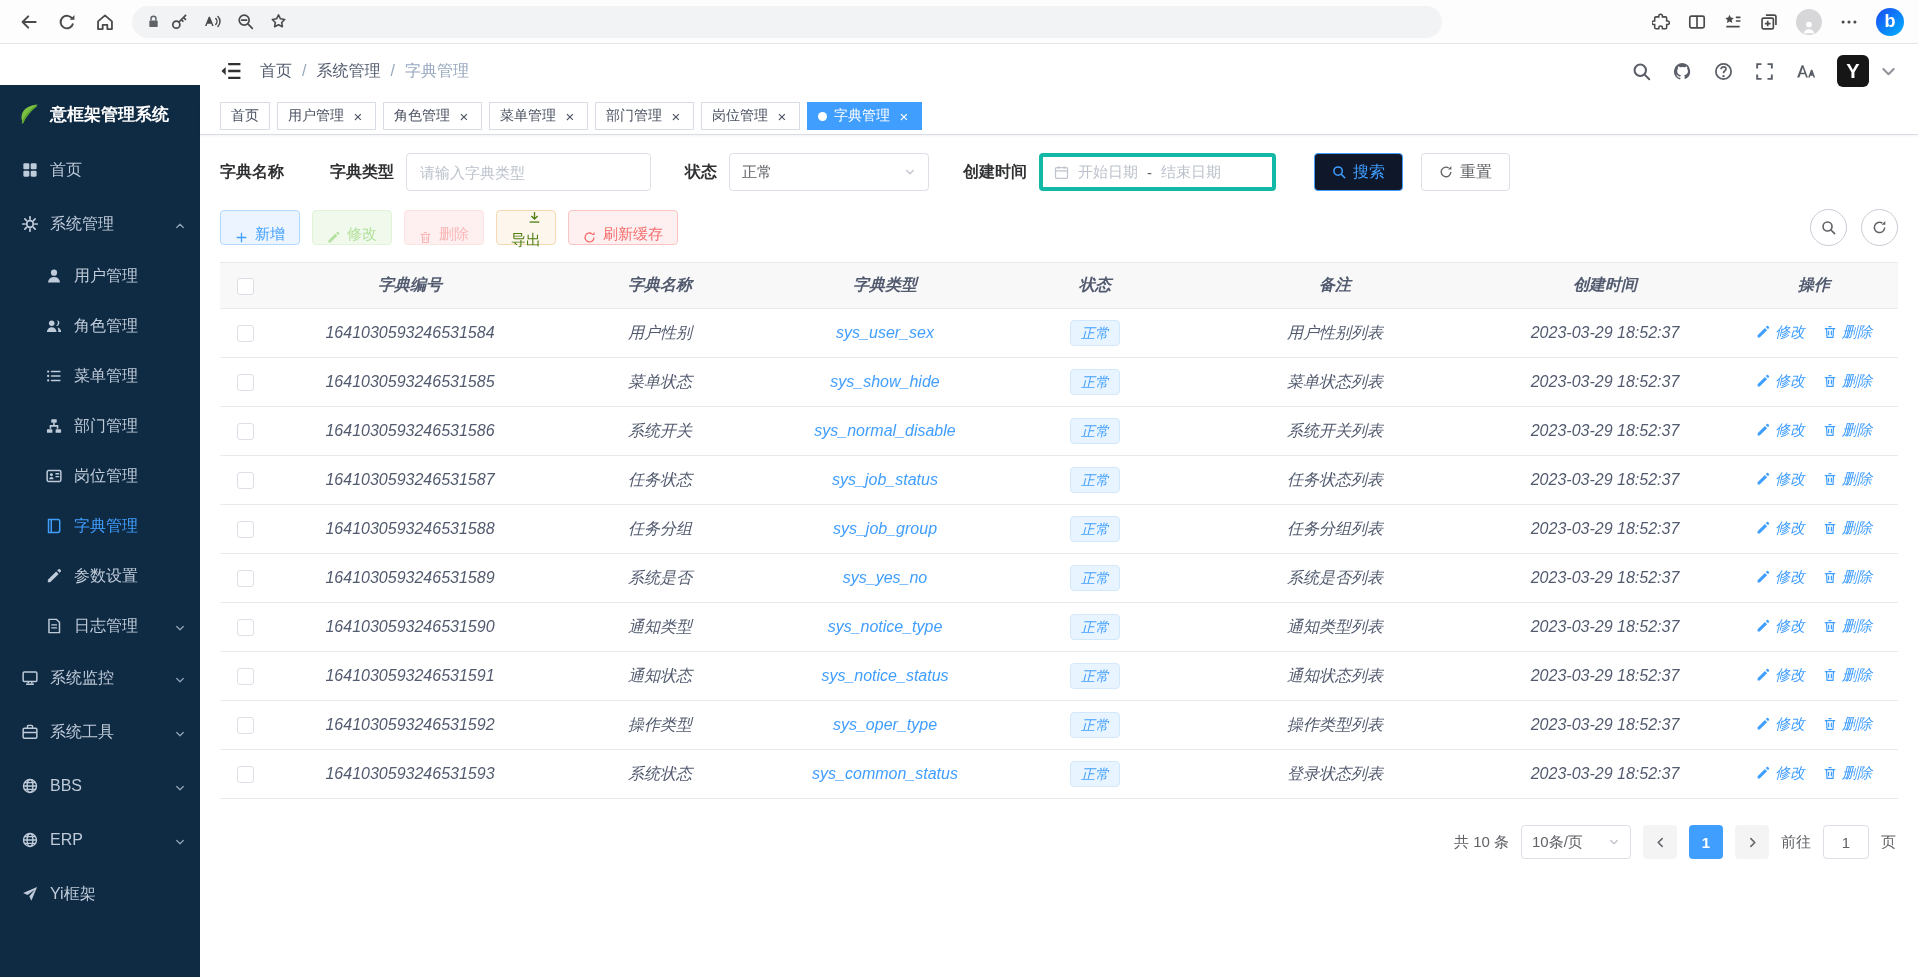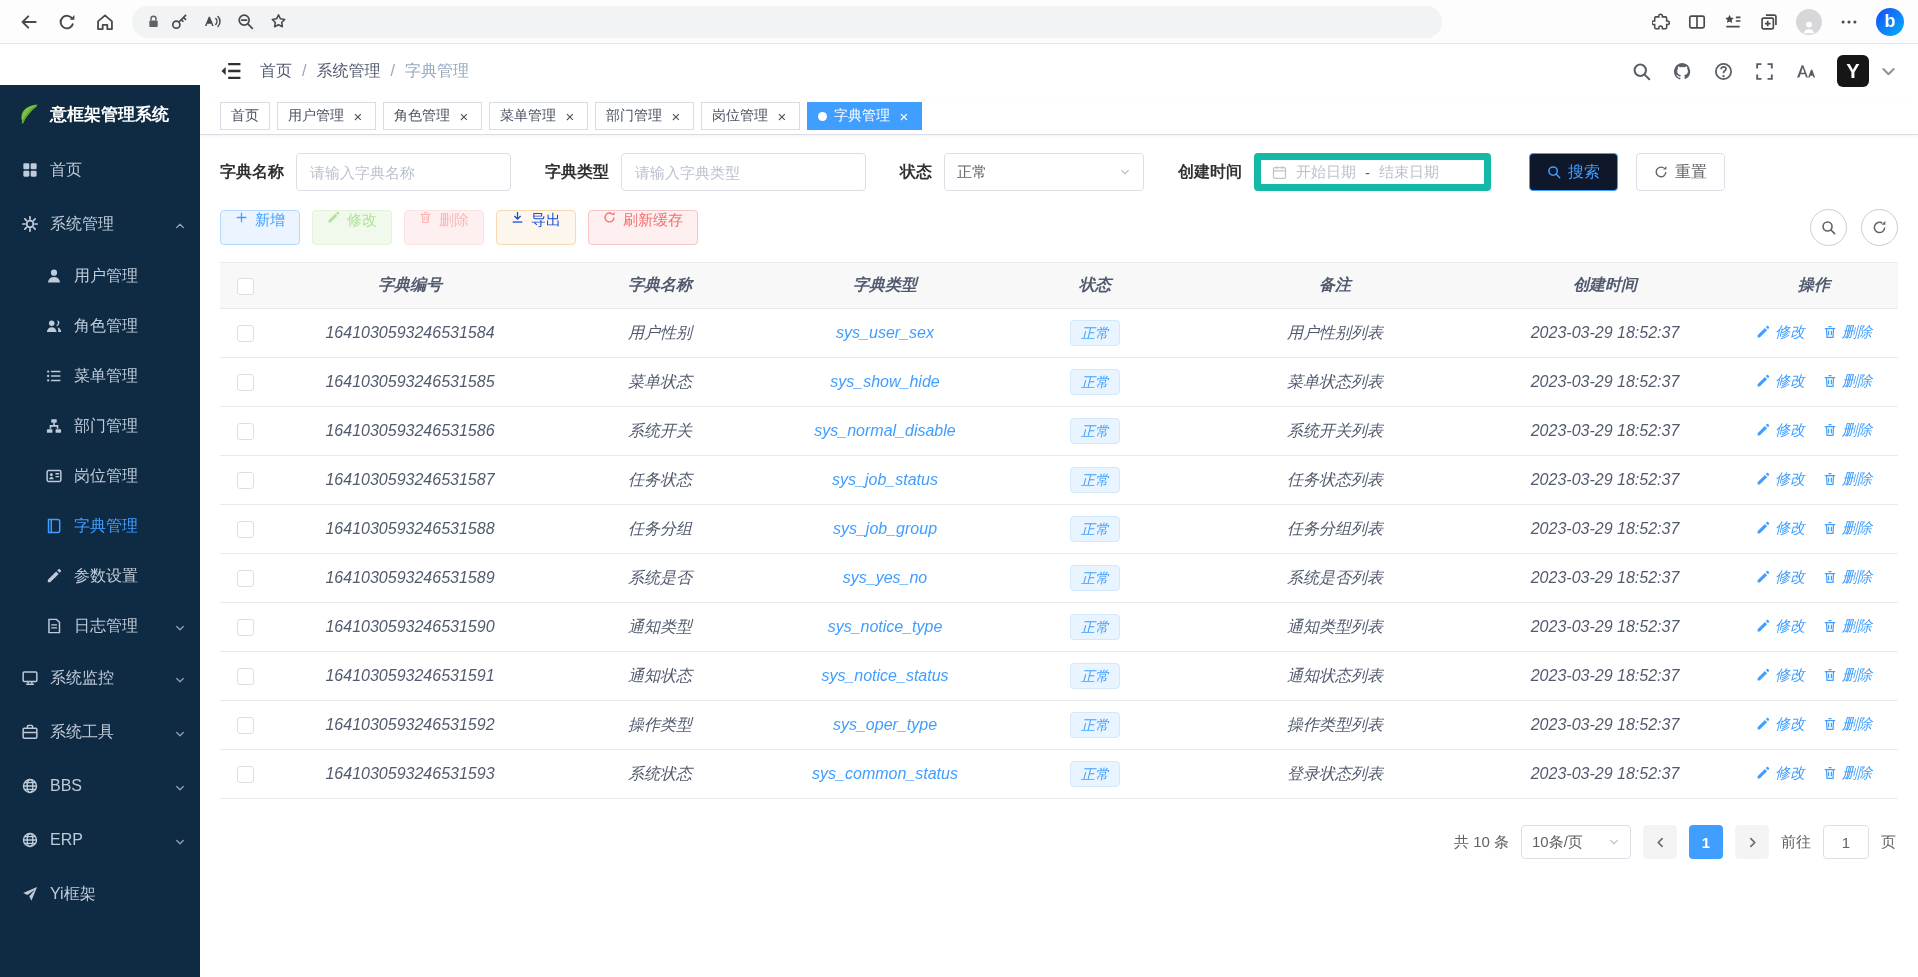--- a/index.html
+++ b/index.html
@@ -68,38 +68,38 @@
   .search-form { display:flex; align-items:center; font-size:16px; color:#303133; }
   .f-group { display:flex; align-items:center; margin-right:34px; }
   .f-label { font-weight:bold; margin-right:12px; white-space:nowrap; }
   .f-input { height:38px; border:1px solid #dcdfe6; border-radius:4px; padding:0 13px; font-size:15px; color:#606266;
     outline:none; font-family:inherit; }
   .f-input::placeholder { color:#bcc2cc; }
   .w215 { width:215px; } .w245 { width:245px; }
   .f-select { width:200px; height:38px; border:1px solid #dcdfe6; border-radius:4px; padding:0 12px;
     display:flex; align-items:center; justify-content:space-between; color:#606266; font-size:15px; cursor:pointer; background:#fff; }
   .sel-caret { width:12px; height:12px; color:#c0c4cc; }
-  .f-date { width:237px; height:38px; border:7px solid #14b8a6; border-radius:4px; padding:0 11px;
+  .f-date { width:237px; height:38px; border:4px solid #14b8a6; border-radius:4px; padding:0 11px;
     display:flex; align-items:center; gap:9px; font-size:15px; color:#bcc2cc; background:#fff; cursor:pointer; }
   .f-date i { width:15px; height:15px; color:#c0c4cc; }
   .f-date .range-sep { color:#606266; }
   .btn { height:38px; border-radius:4px; display:inline-flex; align-items:center; gap:7px; padding:0 17px;
     font-size:16px; cursor:pointer; border:1px solid transparent; font-family:inherit; background:#fff; }
   .btn i { width:14px; height:14px; }
   .btn-search { background:#0f172a; border-color:#409eff; color:#409eff; margin-left:4px;text-align:center; }
   .btn-reset { background:#fff; border-color:#dcdfe6; color:#606266; margin-left:18px; }
 
   .toolbar-row { display:flex; align-items:center; margin-top:18px; }
-  .tbtn { height:35px; padding:0 14px; border-radius:4px; font-size:15px; display:inline-flex; align-items:flex-start; gap:7px;
+  .tbtn { height:35px; padding:0 14px; border-radius:4px; font-size:15px; display:inline-flex; align-items:flex-end; gap:7px;
     margin-right:12px; cursor:pointer; border:1px solid; font-family:Liberation Sans, sans-serif; }
   .tbtn i { width:13px; height:13px; }
   .tbtn-add    { color:#409eff; background:#ecf5ff; border-color:#b3d8ff; }
   .tbtn-edit   { color:#b3e19d; background:#f0f9eb; border-color:#e1f3d8; cursor:not-allowed; }
   .tbtn-del    { color:#fab6b6; background:#fef0f0; border-color:#fde2e2; cursor:not-allowed; }
-  .tbtn-export { color:#1d4ed8; background:#fdf6ec; border-color:#f5dab1; }
+  .tbtn-export { color:#4d7c0f; background:#fdf6ec; border-color:#f5dab1;flex-direction:column; }
   .tbtn-cache  { color:#f56c6c; background:#fef0f0; border-color:#fbc4c4; }
   .right-tools { margin-left:auto; display:flex; gap:14px; }
   .mini-circ { width:37px; height:37px; border-radius:50%; border:1px solid #c9ccd4; background:#fff; color:#606266;
     display:flex; align-items:center; justify-content:center; cursor:pointer; }
   .mini-circ i { width:15px; height:15px; }
 
   
   .dict-table { width:100%; border-collapse:collapse; table-layout:fixed; margin-top:16px;font-style:italic; }
   .dict-table th { background:#f8f8f9; color:#515a6e; font-weight:bold; font-size:16px; height:46px; text-align:center;
     border-top:1px solid #e8eaec; border-bottom:1px solid #e8eaec; }
@@ -460,21 +460,20 @@
           <span>字典管理</span>
           <i class="tag-close">×</i>
         </span>
       </div>
 
     <div class="content">
 
       <div class="search-form">
         <div class="f-group">
           <span class="f-label">字典名称</span>
-          <input class="f-input w215" placeholder="请输入字典名称" style="">
         </div>
         <div class="f-group">
           <span class="f-label">字典类型</span>
           <input class="f-input w245" placeholder="请输入字典类型" style="">
         </div>
         <div class="f-group">
           <span class="f-label">状态</span>
           <div class="f-select">
             <span>正常</span>
             <i class="sel-caret" data-icon="chevron-icon">

